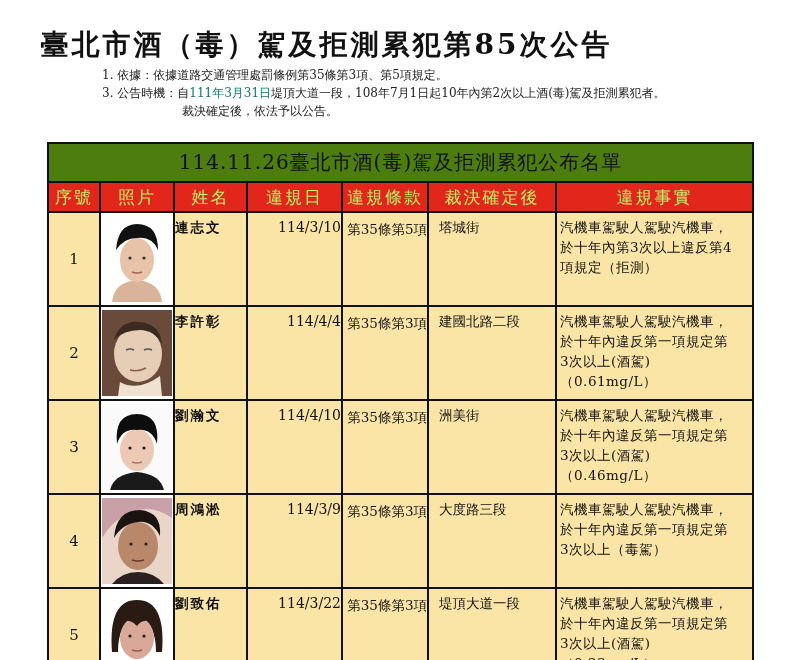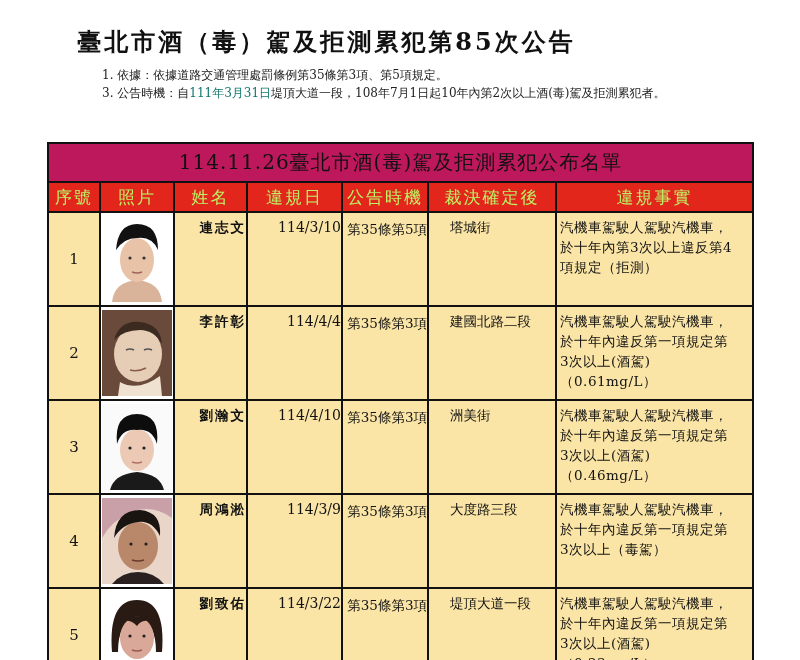--- a/index.html
+++ b/index.html
@@ -1,50 +1,51 @@
 <!DOCTYPE html>
 <html><head>
 <meta charset="utf-8">
 <style>
   html, body { margin:0; padding:0; background:#ffffff; }
   body { width:800px; height:660px; overflow:hidden; position:relative;
          font-family:"DejaVu Serif","Liberation Serif",serif; color:#111; }
   .title { position:absolute; left:0; top:26px; width:653px; text-align:center;
-           font-size:24px; font-weight:bold; letter-spacing:3px; color:#111; }
+           font-size:28px; font-weight:bold; letter-spacing:3px; color:#111; }
   .notes { position:absolute; left:102px; top:66px; font-size:12px; line-height:18px; color:#222; }
   .notes .line { white-space:nowrap; }
   .notes .indent { padding-left:80px; }
   .red { color:#0f766e; }
   .doc-table { position:absolute; left:47px; top:142px; width:705px;
                border-collapse:collapse; table-layout:fixed; }
   .doc-table td, .doc-table th { border:2px solid #111; padding:0; }
-  .banner td { background:#be185d; height:37px; text-align:center;
+  .banner td { background:#4d7c0f; height:37px; text-align:center;
                font-size:20px; letter-spacing:1px; color:#111; }
   .colhead th { background:#e2261c; color:#bef264; font-weight:normal;
                 font-size:17px; height:28px; letter-spacing:2px; }
   .row td { background:#fbe5a6; vertical-align:top; font-size:13.5px; height:86px; }
   .row td.num { vertical-align:middle; text-align:center; font-size:15px; }
   .row td.photo { background:#ffffff; vertical-align:middle; text-align:center; }
-  .row td.name { text-align:right; font-weight:bold; padding-top:6px; letter-spacing:2px; }
+  .row td.name { text-align:left; font-weight:bold; padding-top:6px; letter-spacing:2px; }
   .row td.date { text-align:right; padding-top:6px; font-size:14px; }
   .row td.article { text-align:right; padding-top:6px; line-height:20px; }
-  .row td.place { padding:6px 0 0 21px;font-family:Liberation Mono, monospace; }
+  .row td.place { padding:6px 0 0 10px;font-family:Liberation Mono, monospace; }
   .row td.fact { padding:4px 0 0 3px; line-height:20px; letter-spacing:0.5px; }
   .portrait { width:70px; height:86px; margin:0 auto; display:block; }
 </style>
 </head>
 <body>
 
 <div class="title">臺北市酒（毒）駕及拒測累犯第85次公告</div>
 
 <div class="notes">
   <div class="line">1. 依據：依據道路交通管理處罰條例第35條第3項、第5項規定。</div>
   <div class="line">
     <span>3. 公告時機：自</span><span class="red">111年3月31日</span><span>堤頂大道一段，108年7月1日起10年內第2次以上酒(毒)駕及拒測累犯者。</span>
   </div>
+  <div class="line indent">裁決確定後，依法予以公告。</div>
 </div>
 
 <table class="doc-table">
   <colgroup>
     <col style="width:52px">
       <col style="width:74px">
       <col style="width:73px">
       <col style="width:95px">
     <col style="width:86px">
       <col style="width:128px">
@@ -52,21 +53,21 @@
   </colgroup>
   <tbody>
       <tr class="banner">
     <td colspan="7">114.11.26臺北市酒(毒)駕及拒測累犯公布名單</td>
   </tr>
   <tr class="colhead">
     <th>序號</th>
     <th>照片</th>
     <th>姓名</th>
     <th>違規日</th>
-    <th>公告時機</th>
+    <th>違規條款</th>
     <th>裁決確定後</th>
     <th>違規事實</th>
   </tr>
 
   <tr class="row">
     <td class="num">1</td>
     <td class="photo">
       <svg class="portrait" viewBox="0 0 70 86">
         <rect width="70" height="86" fill="#ffffff"></rect>
         <path d="M10 86 Q12 66 35 64 Q58 66 60 86 Z" fill="#d9b49a"></path>

